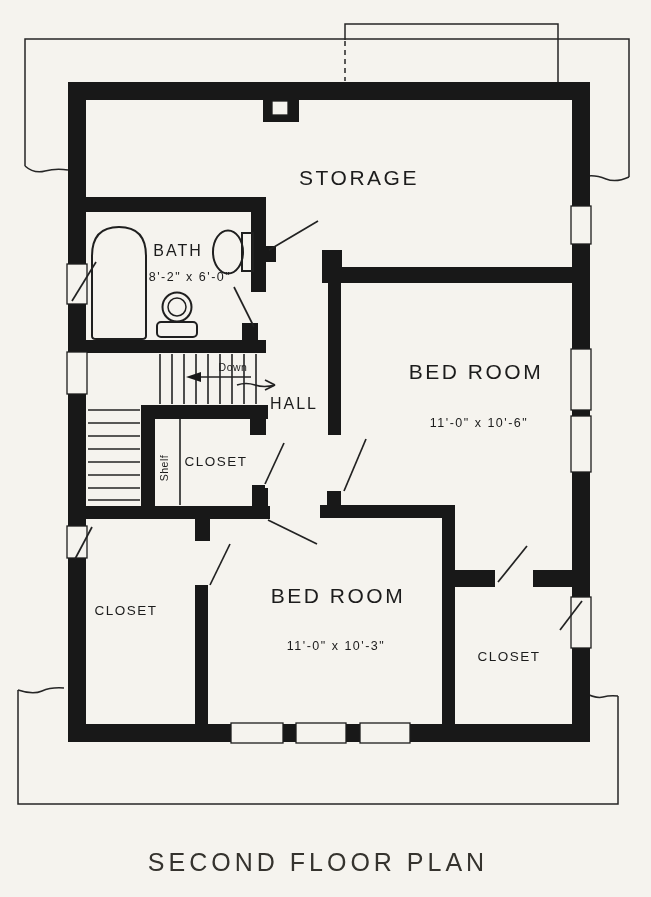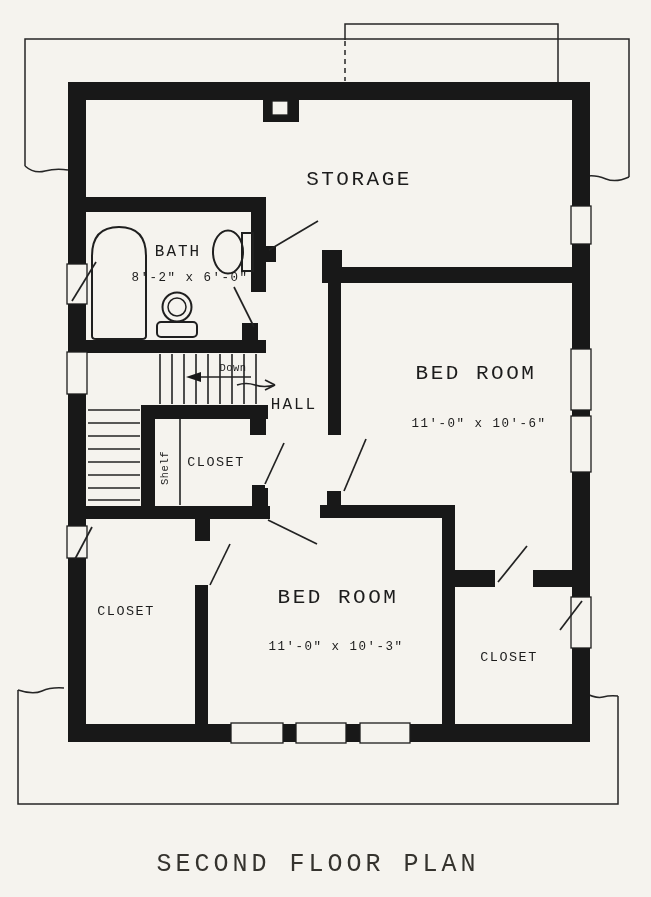--- a/index.html
+++ b/index.html
@@ -1,19 +1,19 @@
 <!DOCTYPE html>
 <html><head>
 <meta charset="utf-8">
 <style>
   html,body{margin:0;padding:0;background:#e8e6e0;}
   .page{
     position:relative;width:651px;height:897px;margin:0 auto;
     background:#f5f3ee;overflow:hidden;
-    font-family:Liberation Mono, monospace;
+    font-family:Liberation Sans, sans-serif;
   }
   svg{display:block}
   .ink{fill:#181818;}
   .thin{stroke:#262626;stroke-width:1.5;fill:none;}
   .win{fill:#f5f3ee;stroke:#1d1d1d;stroke-width:1.3;}
   .fix{fill:none;stroke:#1f1f1f;stroke-width:2;}
   .leaf{stroke:#222;stroke-width:1.7;fill:none;}
   .tread{stroke:#232323;stroke-width:1.6;}
   .lbl{fill:#1c1c1c;letter-spacing:2.5px;}
   .lbl-big{font-size:21px;}

